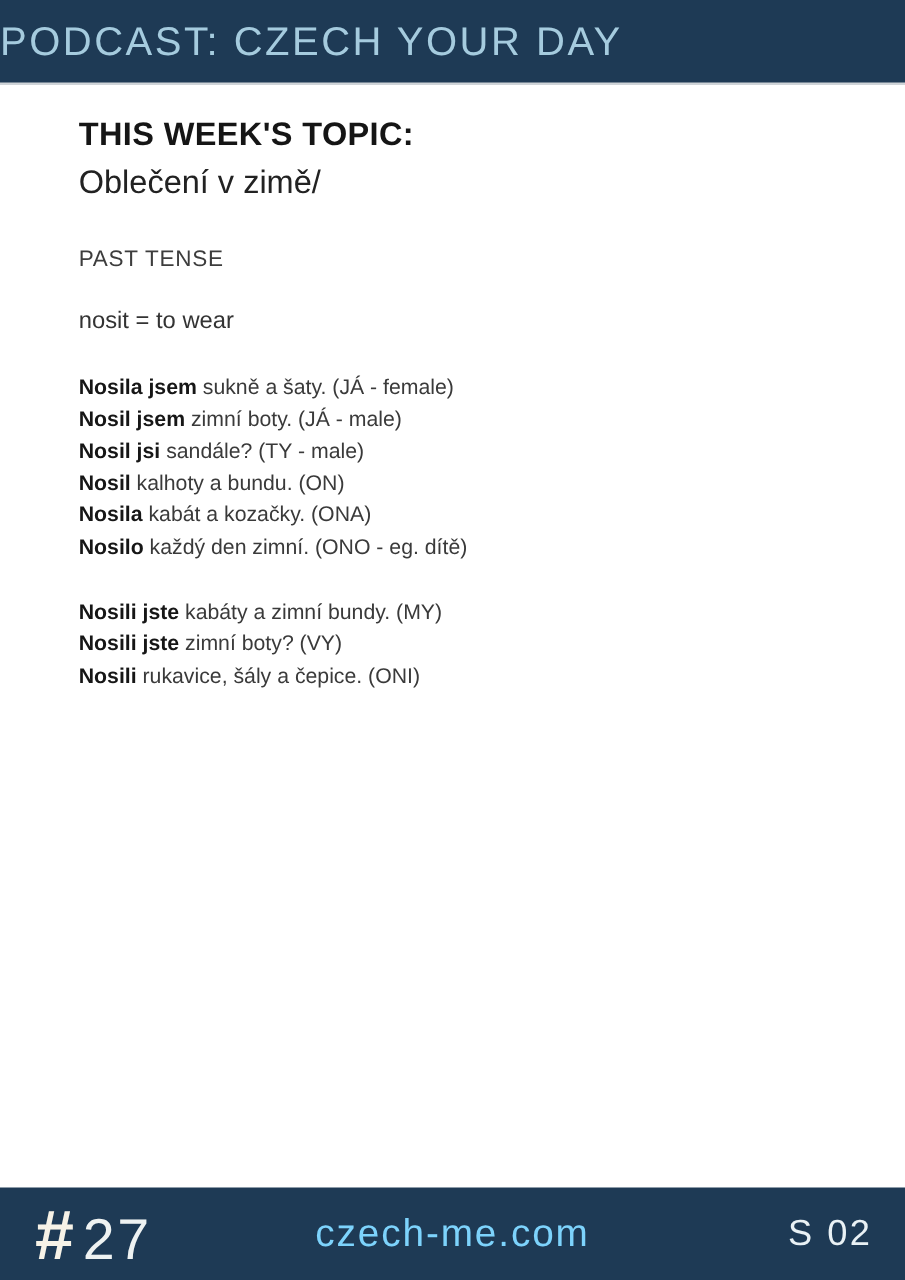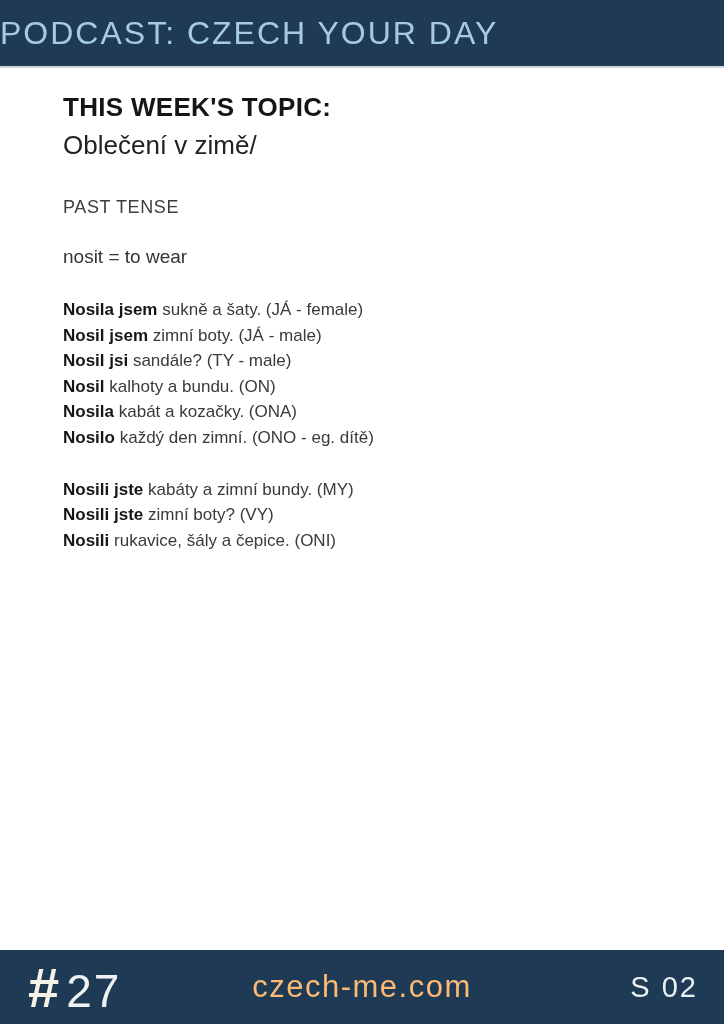--- a/index.html
+++ b/index.html
@@ -106,21 +106,21 @@
     margin-left: 7px;
     letter-spacing: 2px;
   }
   .site {
     position: absolute;
     left: 0; right: 0;
     top: 0; bottom: 0;
     display: flex;
     align-items: center;
     justify-content: center;
-    color: #fdba74;
+    color: #7dd3fc;
     font-size: 31px;
     font-weight: 400;
     letter-spacing: 1.5px;
     pointer-events: none;
   }
   .site span { pointer-events: auto; cursor: pointer; }
   .season {
     position: absolute;
     right: 26px;
     top: 0; bottom: 0;

